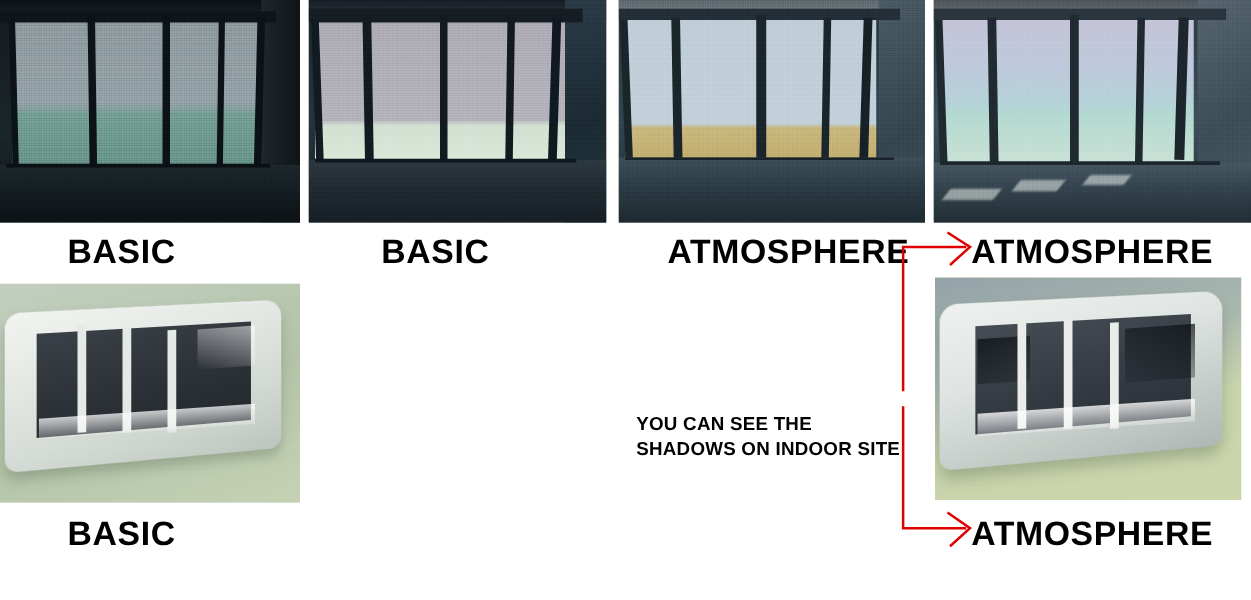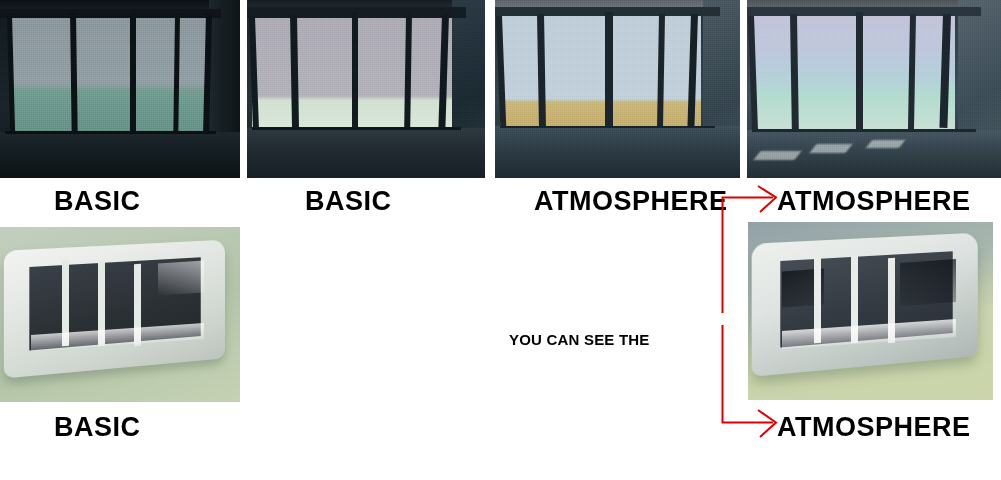--- a/index.html
+++ b/index.html
@@ -226,20 +226,21 @@
            repeating-linear-gradient(0deg,rgba(255,255,255,.03) 0 1px,rgba(0,0,0,.03) 1px 2px);
            opacity:.45;"></div>
     </div>
   </div>
 
   <div class="caption" style="left:54px;top:414px;">BASIC</div>
   <div class="caption" style="left:777px;top:414px;">ATMOSPHERE</div>
 
   <div class="annot" style="left:509px;top:286px;margin-top:44px;">
     <div>YOU CAN SEE THE</div>
+    <div>SHADOWS ON INDOOR SITE</div>
   </div>
 
   <svg class="arrow-svg" viewBox="0 0 1001 480">
 
     <g>
       <path d="M 722.5 312 L 722.5 197.5 L 772 197.5" stroke="#e00000" stroke-width="2" fill="none" stroke-linecap="square"></path>
       <path d="M 758 186 L 776 197.5 L 760 212" stroke="#e00000" stroke-width="2" fill="none" stroke-linecap="butt"></path>
     </g>
 
     <g>

